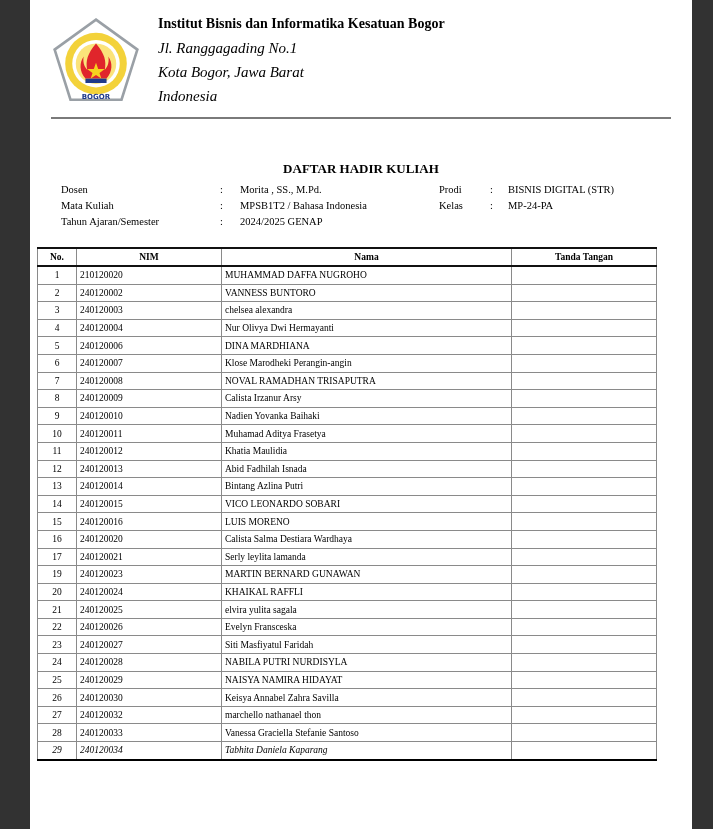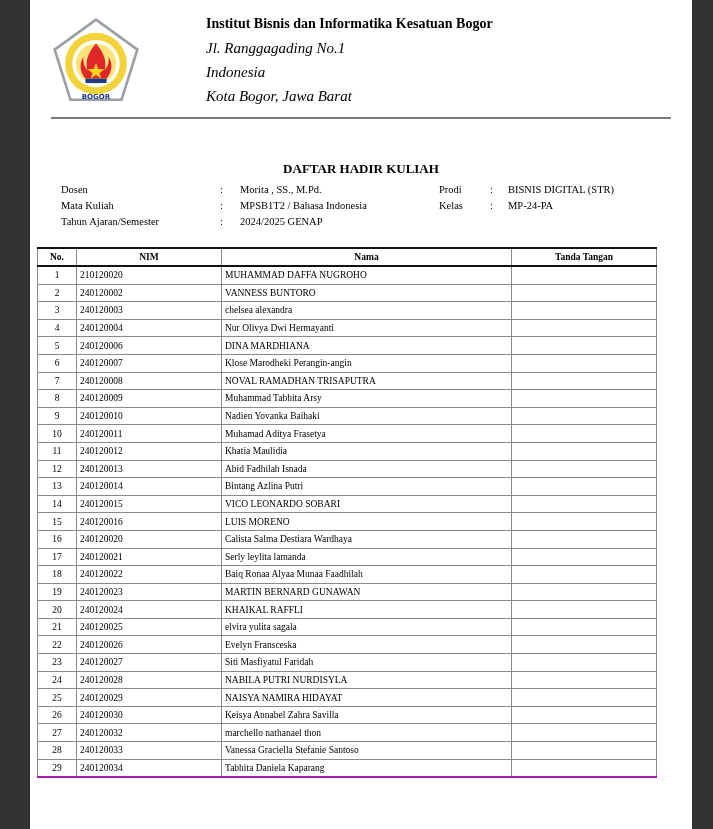--- a/index.html
+++ b/index.html
@@ -10,21 +10,20 @@
     font-family: "DejaVu Serif", "Liberation Serif", serif;
   }
   .page {
     position: absolute; left: 30px; top: 0; width: 662px; height: 829px;
     background: #ffffff; color: #000;
   }
   .logo { position: absolute; left: 22px; top: 17px; width: 88px; height: 88px; }
   .inst {
     position: absolute; left: 128px; top: 16px;
     font-family: "Liberation Serif", serif;
-    margin-left: 48px;
   }
   .inst .name { font-weight: bold; font-size: 14px; line-height: 16px; }
   .inst .line { font-style: italic; font-size: 15px; line-height: 16px; margin-top: 8px; font-family: Liberation Serif, serif; }
   .hr {
     position: absolute; left: 21px; top: 117px; width: 620px; height: 2px;
     background: #7a7a7a;
   }
   .title {
     position: absolute; left: 0; top: 149px; width: 662px; text-align: center;
     font-family: "Liberation Serif", serif; font-weight: bold; font-size: 13px; margin-top: 12px;
@@ -48,21 +47,21 @@
     height: 16px; font-weight: bold; text-align: center;
     border-top: 2px solid #111; border-bottom: 2px solid #111;
     border-left: 1px solid #8a8a8a; border-right: 1px solid #8a8a8a;
     padding: 0;
   }
   table.att td {
     height: 16.6px; border: 1px solid #8a8a8a; padding: 0 3px;
     white-space: nowrap; overflow: hidden;
   }
   table.att td.no { text-align: center; }
-  table.att tbody tr:last-child td { border-bottom: 2px solid #a21caf; }
+  table.att tbody tr:last-child td { border-bottom: 2px solid #000000; font-style: italic; }
   col.c-no { width: 39px; }
   col.c-nim { width: 145px; }
   col.c-nama { width: 290px; }
   col.c-ttd { width: 145px; }
 </style>
 </head>
 <body>
 
 <div class="page">
 
@@ -73,22 +72,22 @@
     <circle cx="50" cy="53" r="23" fill="#fbe37a"></circle>
     <path d="M50,30 C40,42 38,50 40,60 C36,56 35,50 36,45 C31,52 31,62 38,70 L62,70 C69,62 69,52 64,45 C65,50 64,56 60,60 C62,50 60,42 50,30 Z" fill="#e0252b"></path>
     <polygon points="50,52 52.5,59 60,59 54,63.5 56,70 50,66 44,70 46,63.5 40,59 47.5,59" fill="#f7d21e"></polygon>
     <rect x="38" y="70" width="24" height="5" fill="#1f3a8a"></rect>
     <text x="50" y="93" text-anchor="middle" font-size="8" font-weight="bold" fill="#1f3a8a" font-family="DejaVu Sans, sans-serif">BOGOR</text>
   </svg>
 
   <div class="inst">
     <div class="name">Institut Bisnis dan Informatika Kesatuan Bogor</div>
     <div class="line">Jl. Ranggagading No.1</div>
+    <div class="line">Kota Bogor, Jawa Barat</div>
     <div class="line">Indonesia</div>
-    <div class="line">Kota Bogor, Jawa Barat</div>
   </div>
 
   <div class="hr"></div>
 
   <div class="title">DAFTAR HADIR KULIAH</div>
 
   <div class="meta m-left-label">
     <div class="row">Dosen</div>
     <div class="row">Mata Kuliah</div>
     <div class="row">Tahun Ajaran/Semester</div>
@@ -171,21 +170,21 @@
         </tr>
         <tr>
           <td class="no">7</td>
           <td>240120008</td>
           <td>NOVAL RAMADHAN TRISAPUTRA</td>
           <td></td>
         </tr>
         <tr>
           <td class="no">8</td>
           <td>240120009</td>
-          <td>Muhammad Tabhita Arsy</td>
+          <td>Calista Irzanur Arsy</td>
           <td></td>
         </tr>
         <tr>
           <td class="no">9</td>
           <td>240120010</td>
           <td>Nadien Yovanka Baihaki</td>
           <td></td>
         </tr>
         <tr>
           <td class="no">10</td>
@@ -229,26 +228,20 @@
           <td>Calista Salma Destiara Wardhaya</td>
           <td></td>
         </tr>
         <tr>
           <td class="no">17</td>
           <td>240120021</td>
           <td>Serly leylita lamanda</td>
           <td></td>
         </tr>
         <tr>
-          <td class="no">18</td>
-          <td>240120022</td>
-          <td>Baiq Ronaa Alyaa Munaa Faadhilah</td>
-          <td></td>
-        </tr>
-        <tr>
           <td class="no">19</td>
           <td>240120023</td>
           <td>MARTIN BERNARD GUNAWAN</td>
           <td></td>
         </tr>
         <tr>
           <td class="no">20</td>
           <td>240120024</td>
           <td>KHAIKAL RAFFLI</td>
           <td></td>

